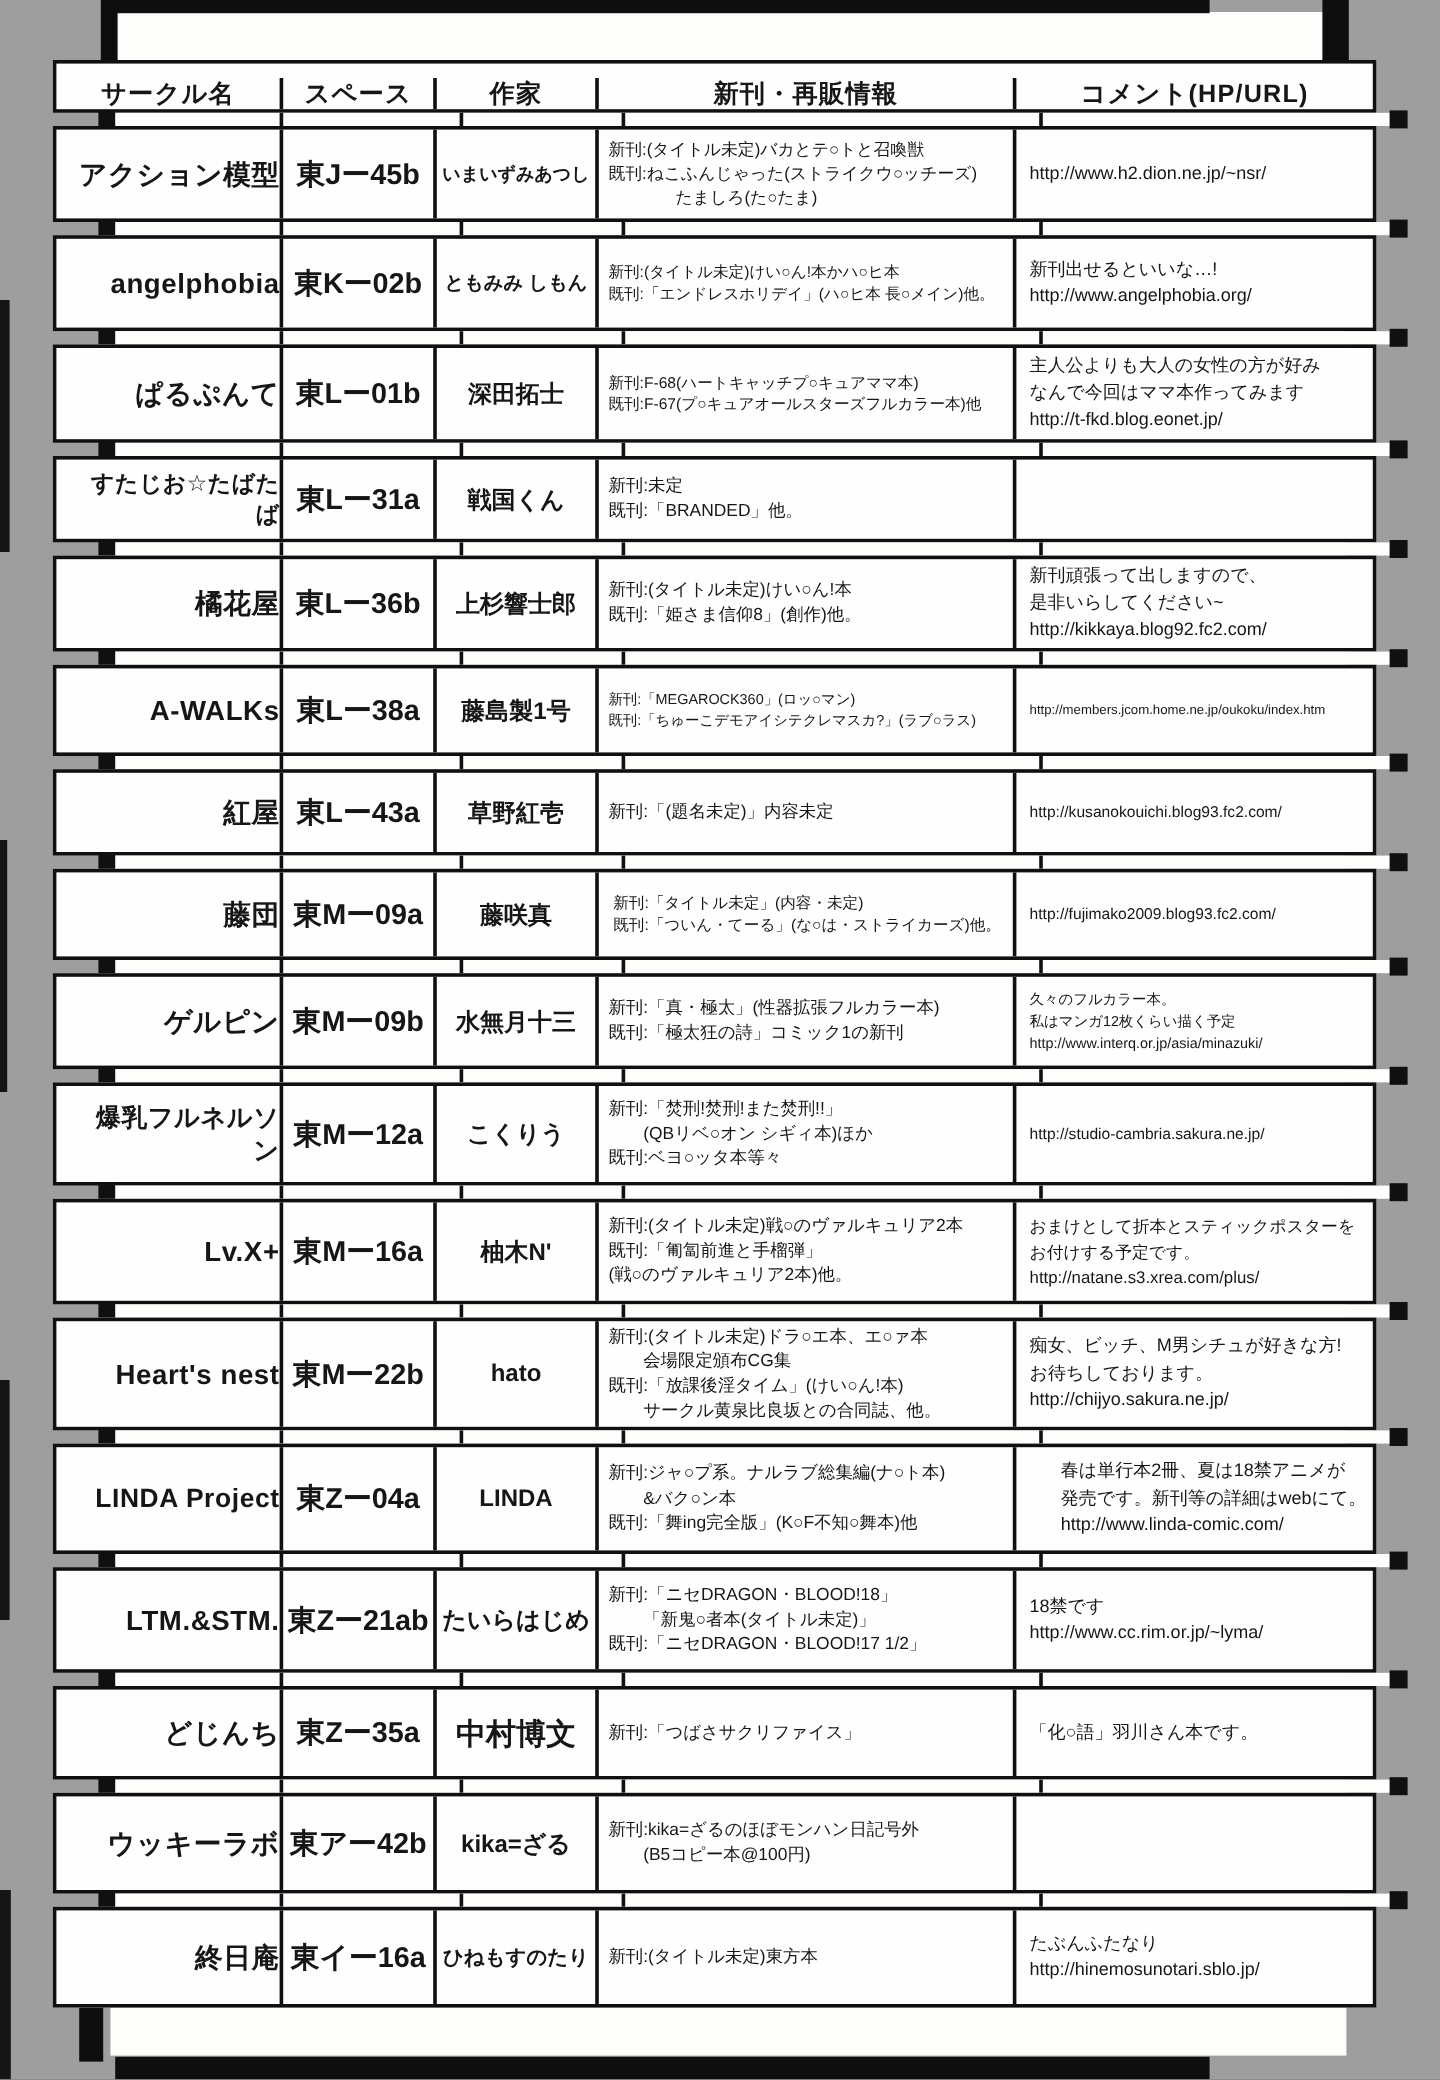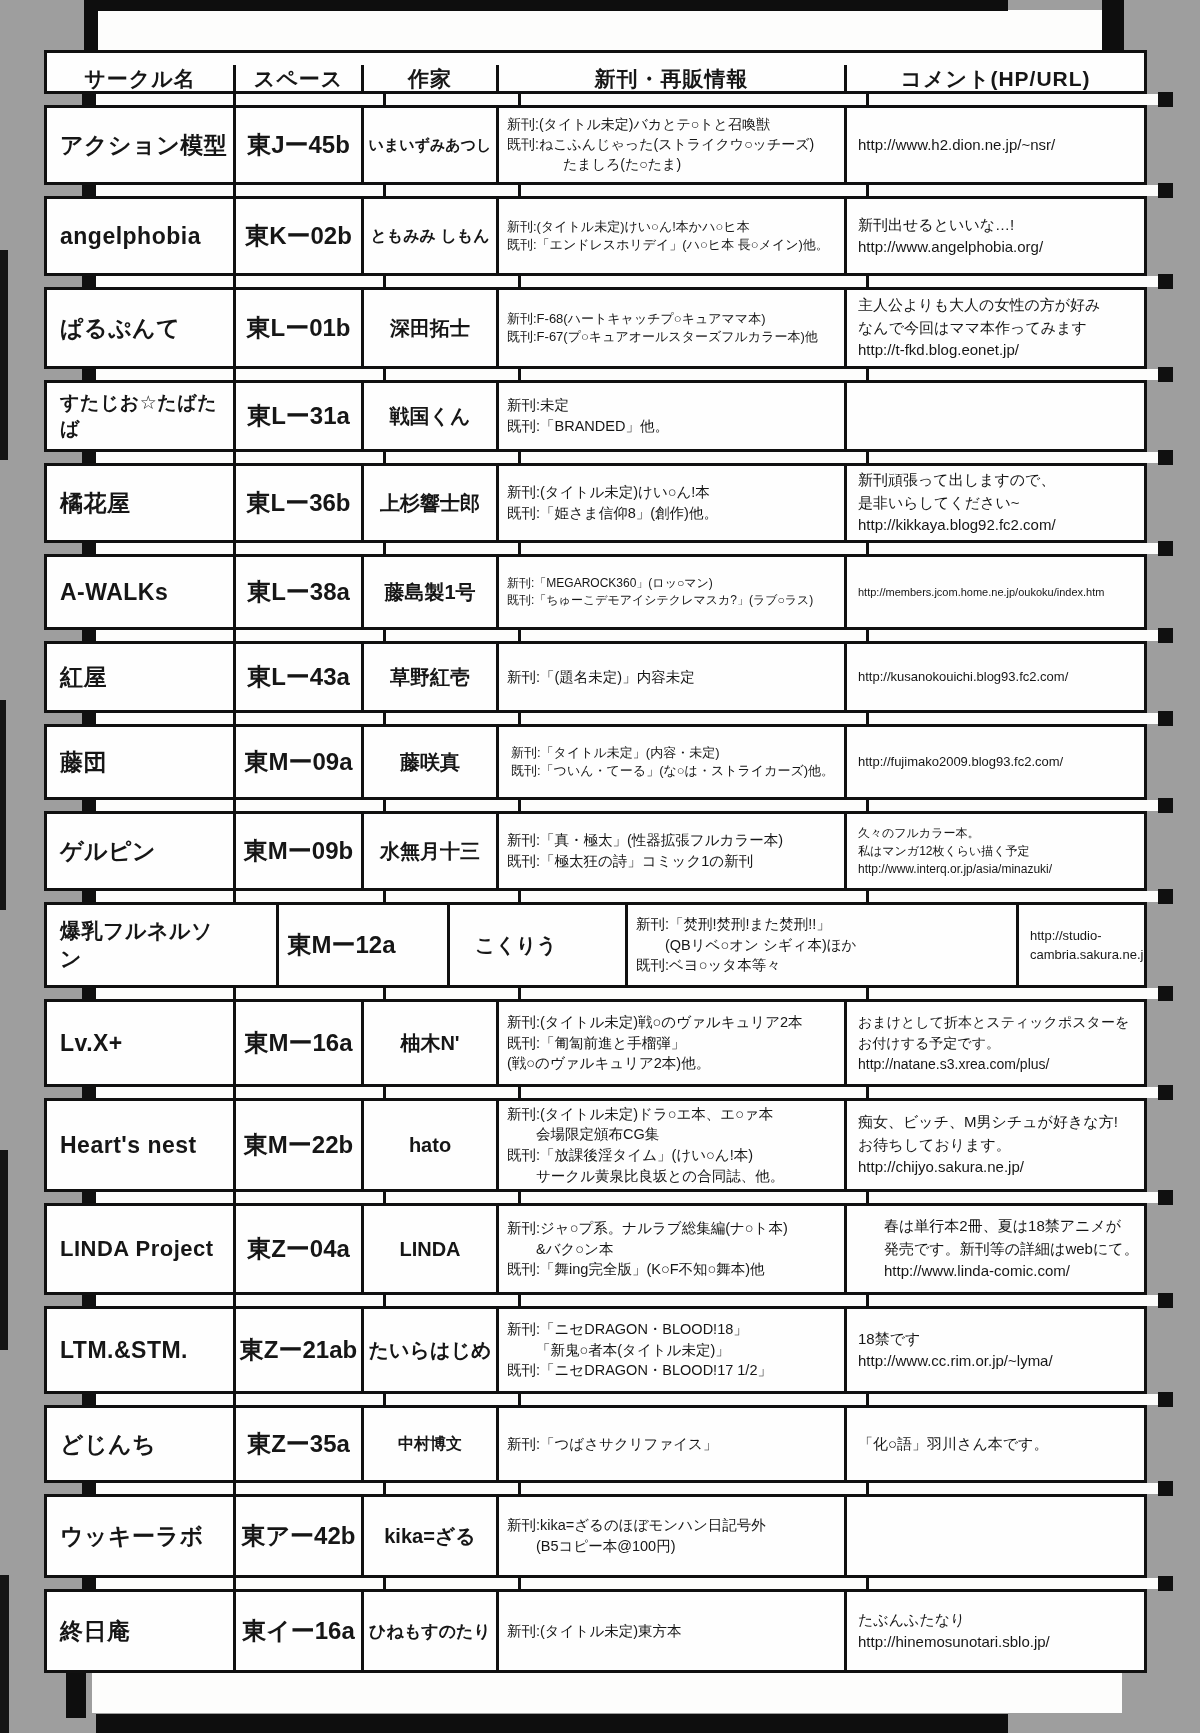--- a/index.html
+++ b/index.html
@@ -21,21 +21,21 @@
   .b2{top:700px;width:6px;height:210px;}
   .b3{top:1150px;width:8px;height:200px;}
   .b4{top:1575px;width:9px;height:158px;}
 
   .tbl{position:absolute;left:44px;top:50px;width:1103px;}
   .row{
     position:relative;display:flex;align-items:stretch;
     background:#fefefe;border:3px solid #101010;box-sizing:border-box;
   }
   .cell{box-sizing:border-box;display:flex;flex-direction:column;justify-content:center;overflow:hidden;}
-  .c1{width:186px;padding-left:13px;font-weight:bold;font-size:23px;letter-spacing:0.5px;}
+  .c1{width:186px;padding-left:13px;font-weight:bold;font-size:23px;letter-spacing:0.5px;text-align:right;}
   .c2{width:128px;border-left:3px solid #101010;align-items:center;font-weight:bold;font-size:24px;}
   .c3{width:135px;border-left:3px solid #101010;align-items:center;font-weight:bold;font-size:20px;text-align:center;}
   .c4{width:348px;border-left:3px solid #101010;padding-left:8px;padding-right:2px;font-size:14px;line-height:1.42;white-space:pre-line;}
   .c5{flex:1;border-left:3px solid #101010;padding-left:11px;padding-right:2px;font-size:15px;line-height:1.5;white-space:pre-line;}
   .hdr{height:44px;}
   .hdr .cell{justify-content:center;align-items:center;text-align:center;padding:0;font-weight:bold;font-size:21px;letter-spacing:1px;white-space:normal;line-height:1;margin-top:12px;}
   .gap{position:relative;height:11px;}
   .gap .strip{position:absolute;left:40px;right:-13px;top:0;bottom:0;background:#fdfdfc;}
   .gap .cap{position:absolute;top:-2px;bottom:-2px;background:#101010;}
   .gap .capL{left:38px;width:14px;}
@@ -249,21 +249,21 @@
   <div class="gap">
     <div class="strip"></div>
     <div class="cap capL"></div>
     <div class="cap capR"></div>
     <div class="vl v1"></div>
     <div class="vl v2"></div>
     <div class="vl v3"></div>
     <div class="vl v4"></div>
   </div>
 
-  <div class="row" style="height: 86px; gap: 43px;">
+  <div class="row" style="height: 86px;">
     <div class="cell c1" style="font-size: 21px;">爆乳フルネルソン</div>
     <div class="cell c2">東Mー12a</div>
     <div class="cell c3" style="font-size: 20px;">こくりう</div>
     <div class="cell c4" style="font-size: 14.5px;">新刊:「焚刑!焚刑!また焚刑!!」
 　　(QBリベ○オン シギィ本)ほか
 既刊:ベヨ○ッタ本等々</div>
     <div class="cell c5" style="font-size: 13px;">http://studio-cambria.sakura.ne.jp/</div>
   </div>
 
   <div class="gap">
@@ -360,21 +360,21 @@
     <div class="cap capR"></div>
     <div class="vl v1"></div>
     <div class="vl v2"></div>
     <div class="vl v3"></div>
     <div class="vl v4"></div>
   </div>
 
   <div class="row" style="height: 78px;">
     <div class="cell c1" style="font-size: 23px;">どじんち</div>
     <div class="cell c2">東Zー35a</div>
-    <div class="cell c3" style="font-size: 16px;">中村博文</div>
+    <div class="cell c3" style="font-size: 25px;">中村博文</div>
     <div class="cell c4" style="font-size: 14.5px;">新刊:「つばさサクリファイス」</div>
     <div class="cell c5" style="font-size: 15px;">「化○語」羽川さん本です。</div>
   </div>
 
   <div class="gap">
     <div class="strip"></div>
     <div class="cap capL"></div>
     <div class="cap capR"></div>
     <div class="vl v1"></div>
     <div class="vl v2"></div>

